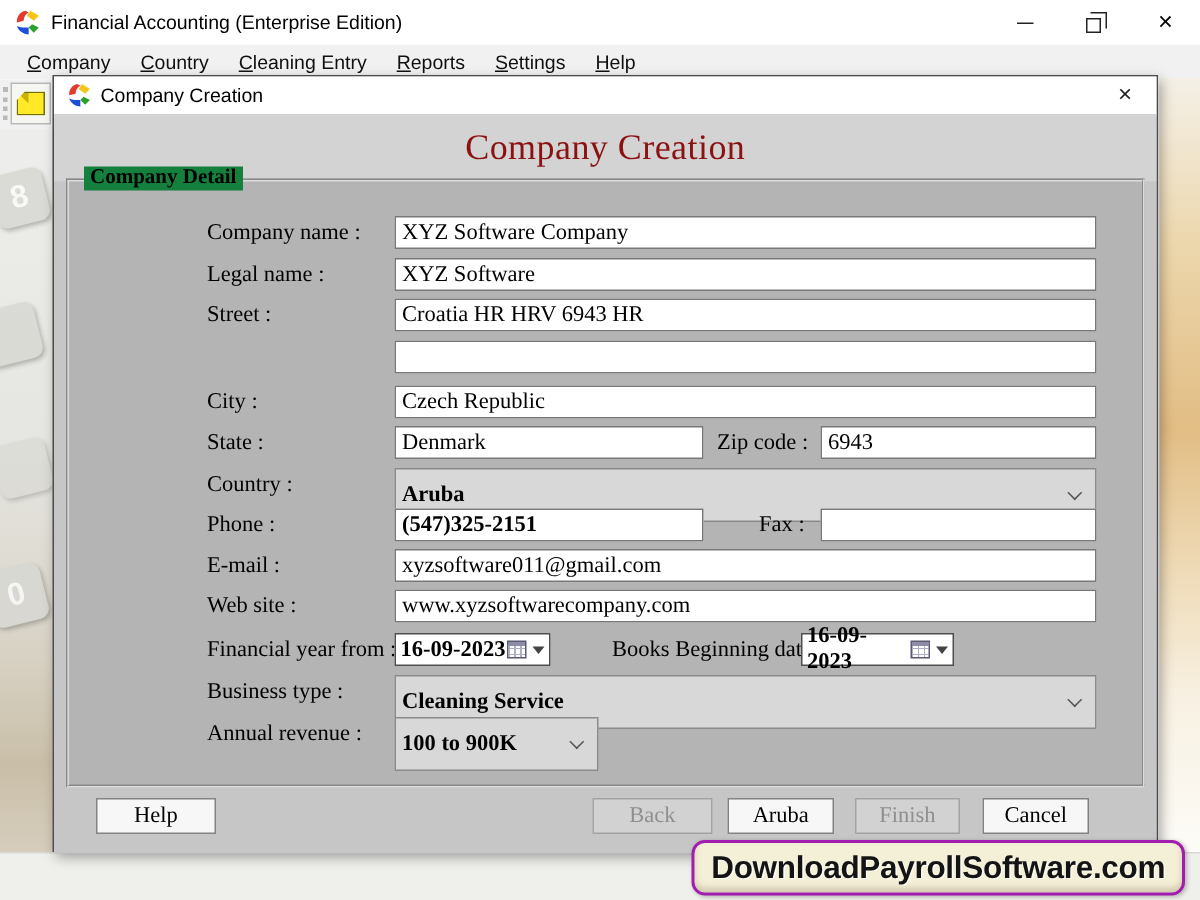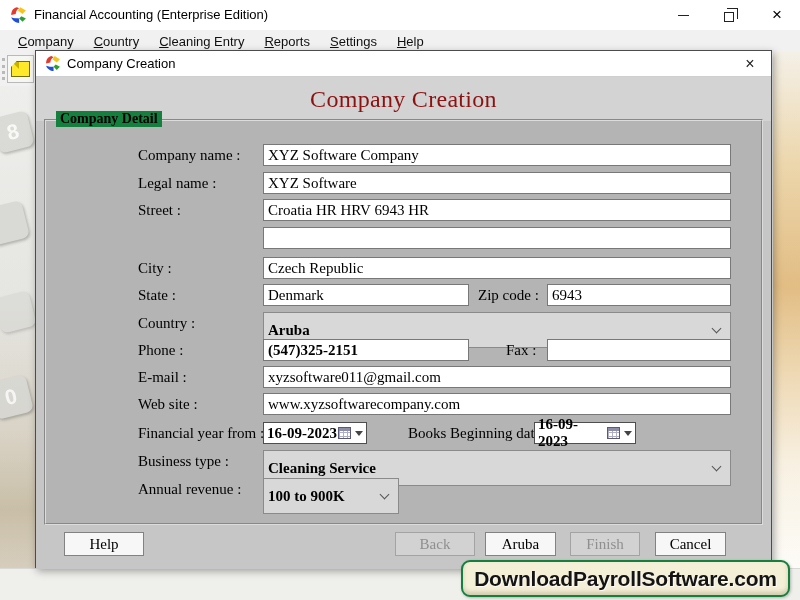--- a/index.html
+++ b/index.html
@@ -75,21 +75,21 @@
       repeating-linear-gradient(90deg, #aeaec4 0 1px, transparent 1px 4px),
       repeating-linear-gradient(#aeaec4 0 1px, transparent 1px 4px), #fff;
     margin-right:4px; }
   .drop-arrow { width:0; height:0; border-left:4px solid transparent; border-right:4px solid transparent;
     border-top:5px solid #444; }
 
   .btn { position:absolute; height:24px; background:#f7f7f7; border:1px solid #828282;
     font-family:"Liberation Serif", serif; font-size:15px; line-height:21px; text-align:center; cursor:default; }
   .btn.disabled { background:#d2d2d2; color:#8f8f8f; border-color:#a3a3a3; }
 
-  .badge { left:461px; top:560px; width:329px; height:37px; background:#f4efd7; border:2px solid #15803d;
+  .badge { left:461px; top:560px; width:329px; height:37px; background:#f4efd7; border:2px solid #a21caf;
     border-radius:9px; display:flex; align-items:center; justify-content:center; z-index:20;
     box-shadow:inset 0 -3px 4px rgba(140,135,95,.35), 1px 1px 3px rgba(0,0,0,.25); }
   .badge span { font-weight:bold; font-size:21px; color:#141414; letter-spacing:-.2px;
     text-shadow:1px 1px 0 rgba(255,255,255,.75); }
 </style>
 </head>
 <body>
 
 <div class="abs titlebar">
   <svg class="abs app-icon" viewBox="0 0 16 16">

